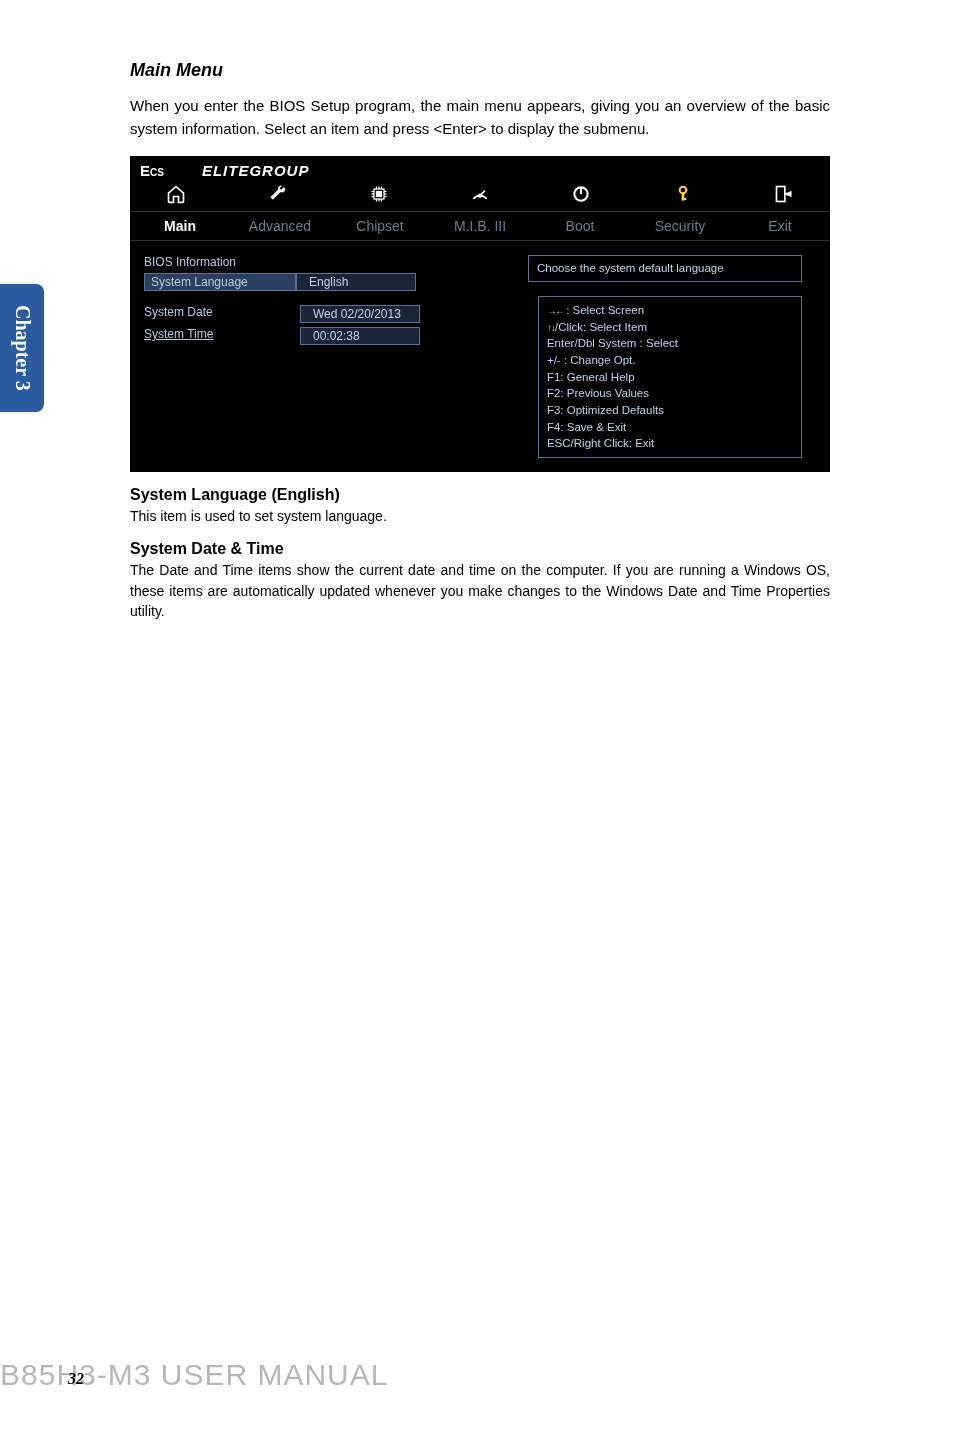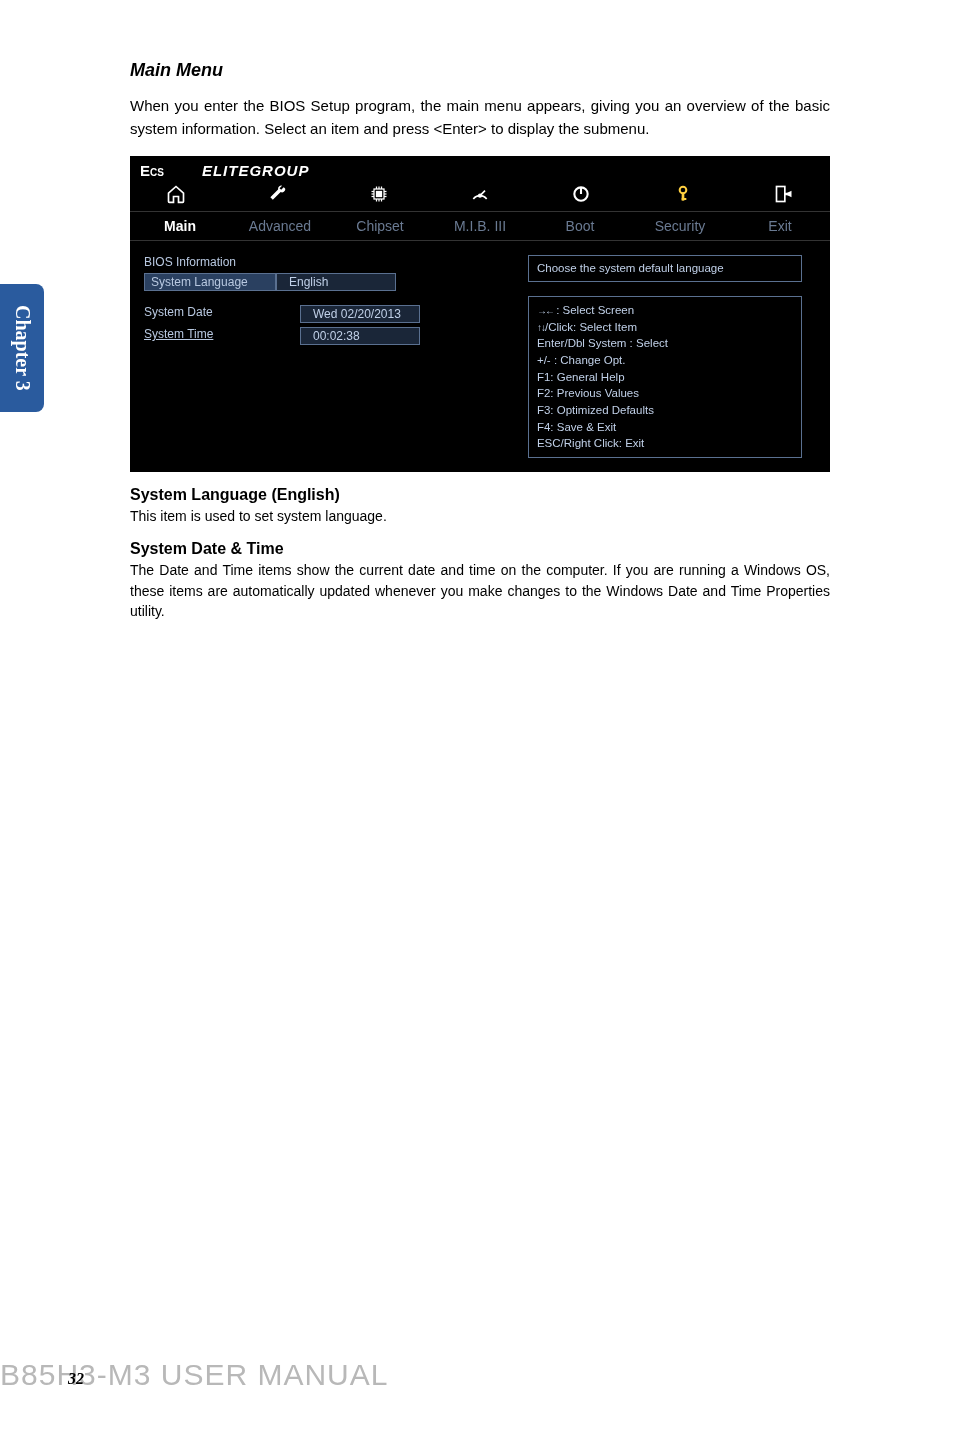--- a/index.html
+++ b/index.html
@@ -136,20 +136,21 @@
     font-size: 11.5px;
     color: #c0d0e8;
     line-height: 1.3;
   }
   .help-list {
     border: 1px solid #5a7090;
     padding: 5px 8px;
     font-size: 11.5px;
     color: #c0d0e8;
     line-height: 1.45;
+    margin-left: 10px;
   }
   .sub-heading {
     font-weight: bold;
     font-size: 16px;
     margin-top: 14px;
     margin-bottom: 2px;
   }
   .sub-para {
     font-size: 14px;
     color: #000;
@@ -260,21 +261,21 @@
       <div class="bios-tab">Boot</div>
       <div class="bios-tab">Security</div>
       <div class="bios-tab">Exit</div>
     </div>
     <div class="bios-body">
       <div class="bios-left">
         <div class="bios-row">
           <div class="bios-label">BIOS Information</div>
         </div>
         <div class="bios-row">
-          <div class="bios-label" style="background:#2a4060;border:1px solid #5a7090;padding:1px 6px;width:132px;">System Language</div>
+          <div class="bios-label" style="background:#2a4060;border:1px solid #5a7090;padding:1px 6px;width:152px;">System Language</div>
           <div class="bios-val-box">English</div>
         </div>
         <div class="bios-section-gap"></div>
         <div class="bios-row">
           <div class="bios-label" style="width:156px;">System Date</div>
           <div class="bios-val-box">Wed 02/20/2013</div>
         </div>
         <div class="bios-row">
           <div class="bios-label" style="width:156px;text-decoration:underline;">System Time</div>
           <div class="bios-val-box">00:02:38</div>

